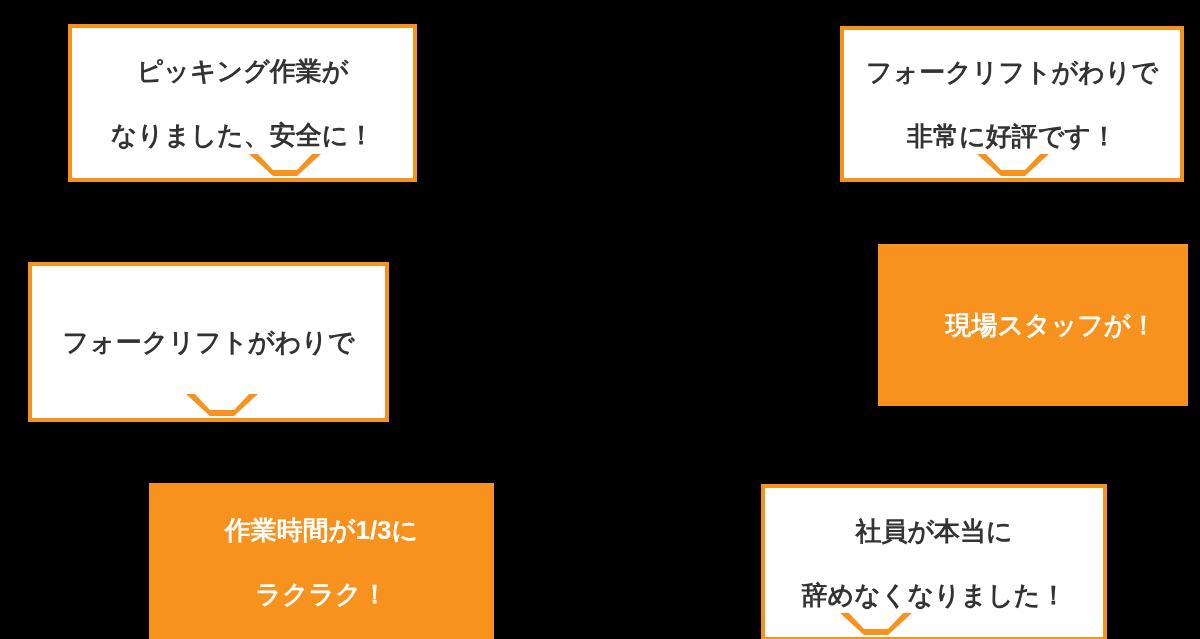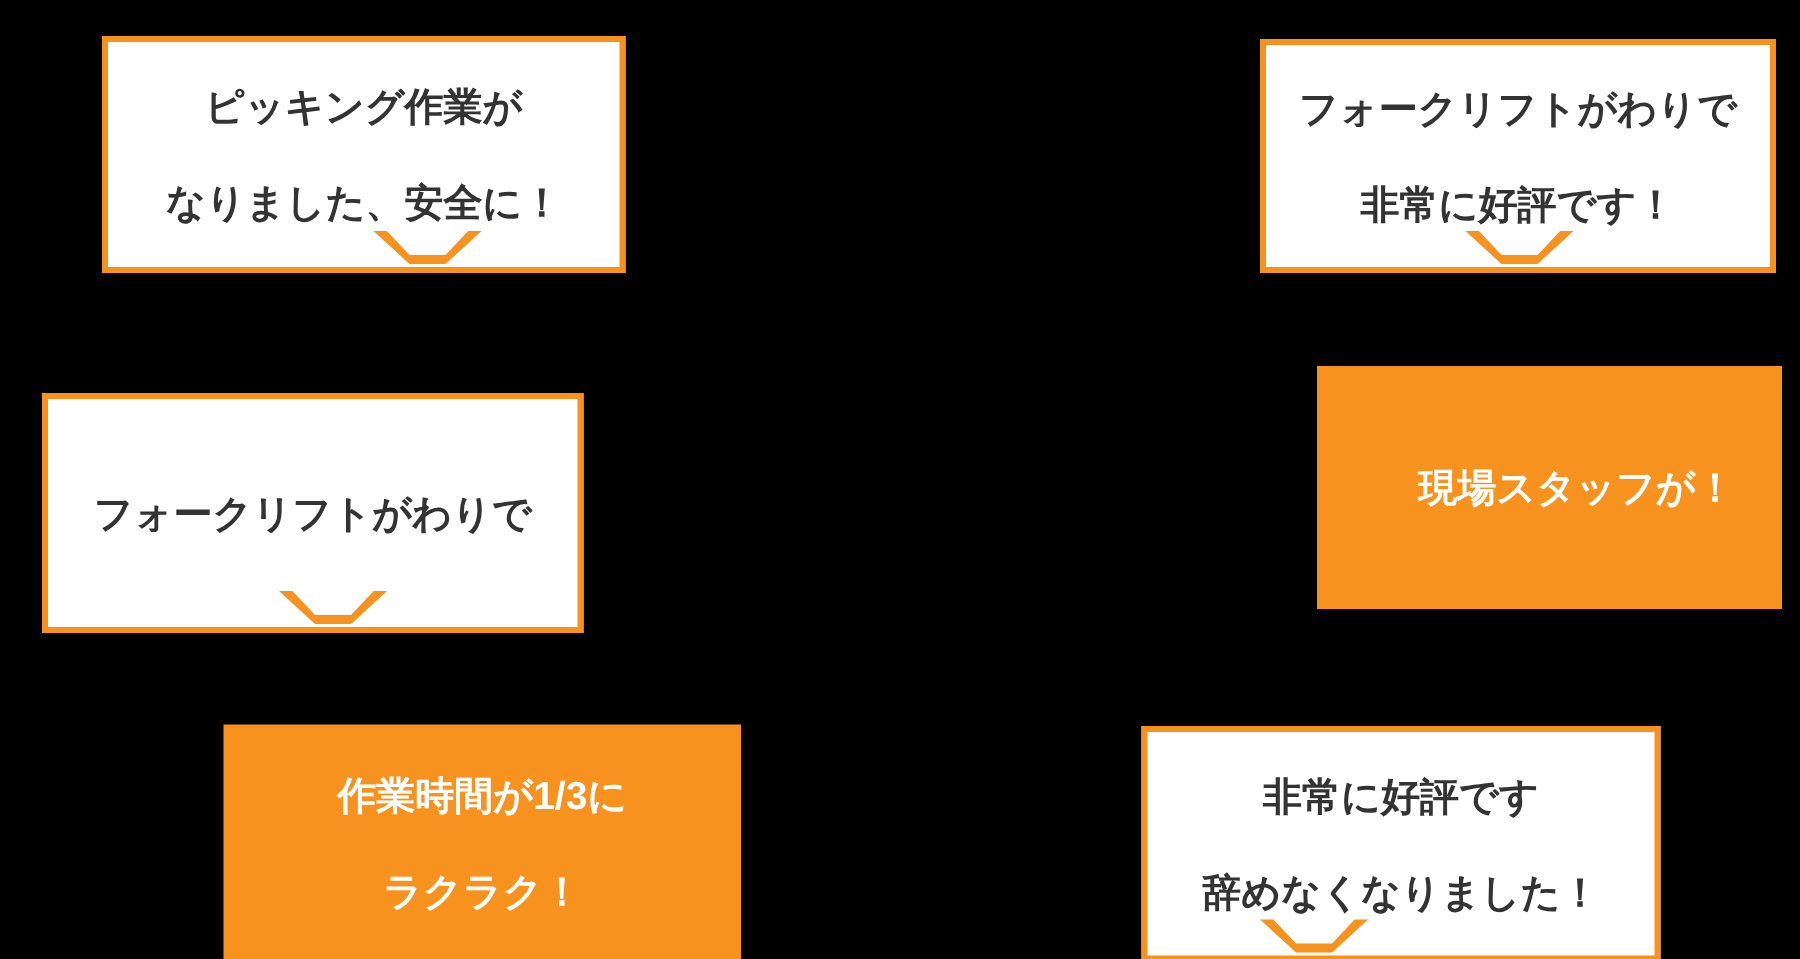--- a/index.html
+++ b/index.html
@@ -91,19 +91,19 @@
     <div class="tail-outer" style="left:183px;"></div>
   </div>
 
   <div class="bubble orange" style="left:125px;top:459px;width:345px;height:158px;">
     <div class="line">作業時間が1/3に</div>
     <div class="line">ラクラク！</div>
     <div class="tail-outer" style="left:123px;"></div>
   </div>
 
   <div class="bubble white" style="left:737px;top:460px;width:346px;height:157px;">
-    <div class="line">非常に好評です</div>
+    <div class="line">社員が本当に</div>
     <div class="line">辞めなくなりました！</div>
     <div class="tail-outer" style="left:75px;"></div>
     <div class="tail-inner" style="left:82px;"></div>
   </div>
 
 </div>
 
 </body></html>

